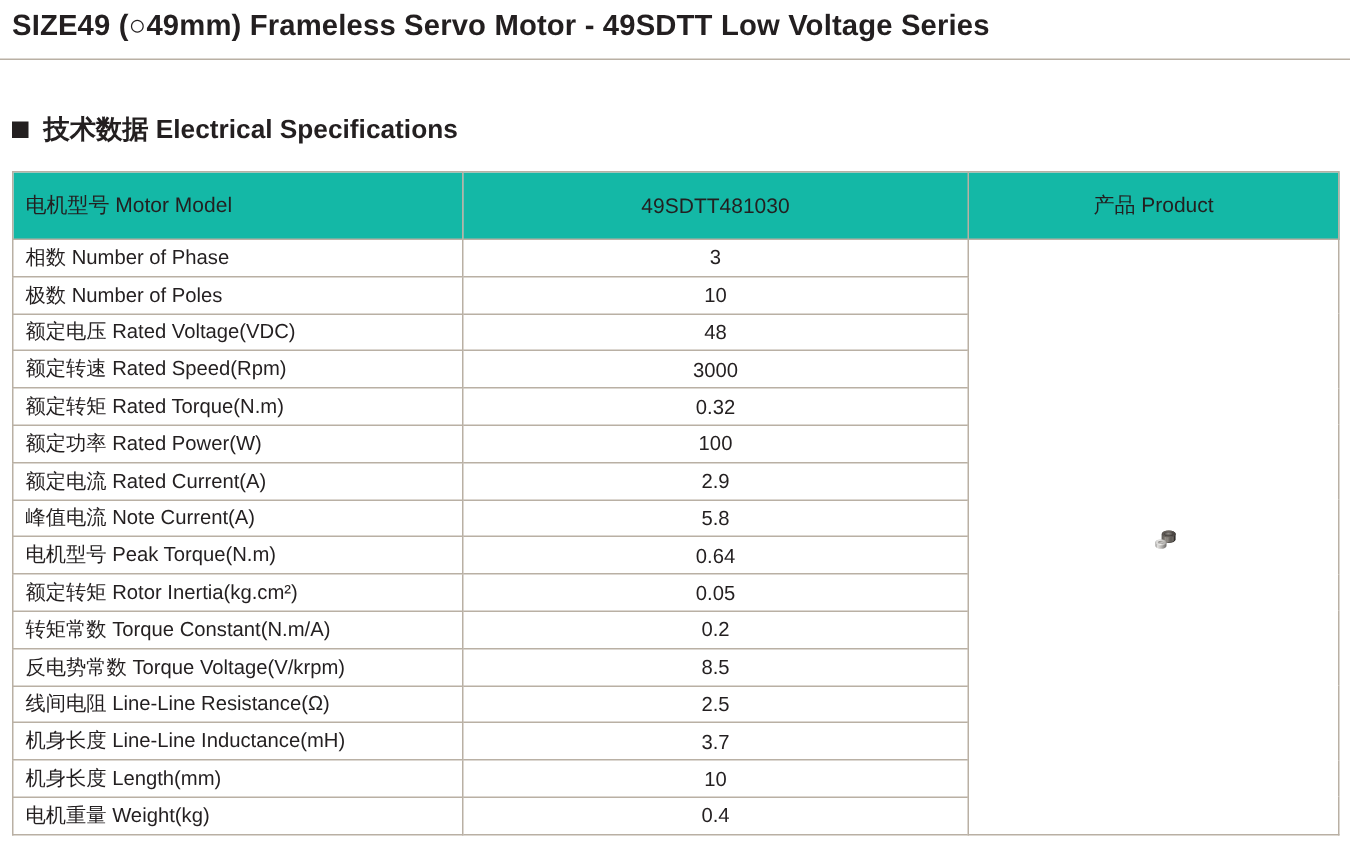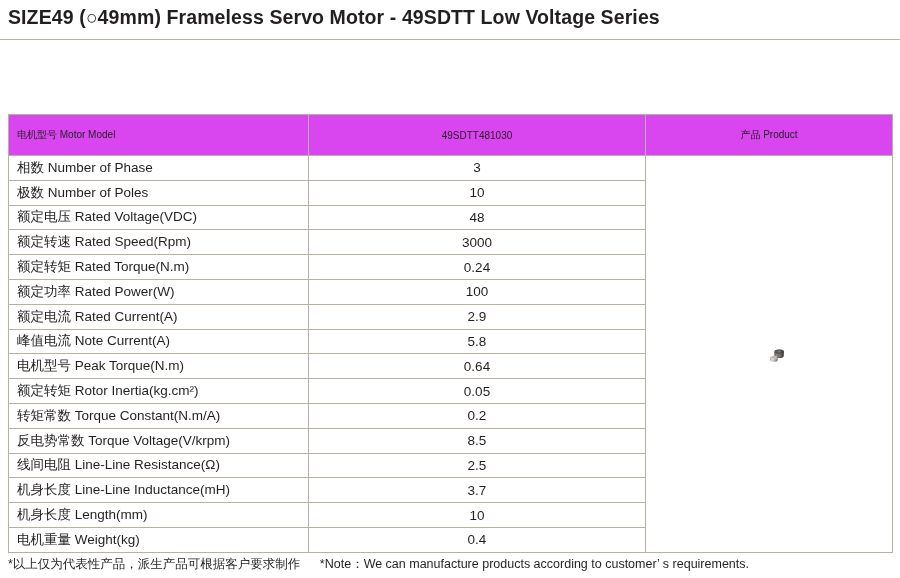--- a/index.html
+++ b/index.html
@@ -89,23 +89,23 @@
   }
   .spec-table td.val {
     text-align: center;
     padding: 0;
   }
   .col-label { width: 300px; }
   .col-value { width: 337px; }
   .col-prod  { width: 247px; }
 
   .hdr td {
-    background: #d946ef;
+    background: #14b8a6;
     height: 31px;
-    font-size: 10px;
+    font-size: 14px;
   }
   .hdr td.val,
   .hdr td.prod {
     text-align: center;
     padding: 13px;
   }
   .prod-cell {
     background: #ffffff;
     position: relative;
     padding: 0;
@@ -132,20 +132,24 @@
 </head>
 <body>
 
 <div class="page">
 
   <div class="title-bar">
     <div class="title-text">SIZE49 (○49mm) Frameless Servo Motor - 49SDTT Low Voltage Series</div>
     <div class="title-rule"></div>
   </div>
 
+  <div class="section-head">
+    <span class="section-marker"></span>
+    <span class="section-title">技术数据 Electrical Specifications</span>
+  </div>
 
   <table class="spec-table">
     <colgroup>
       <col class="col-label">
       <col class="col-value">
       <col class="col-prod">
     </colgroup>
     <tbody>
       <tr class="hdr">
         <td>电机型号 Motor Model</td>
@@ -231,21 +235,21 @@
       <tr>
         <td>额定电压 Rated Voltage(VDC)</td>
         <td class="val">48</td>
       </tr>
       <tr>
         <td>额定转速 Rated Speed(Rpm)</td>
         <td class="val">3000</td>
       </tr>
       <tr>
         <td>额定转矩 Rated Torque(N.m)</td>
-        <td class="val">0.24</td>
+        <td class="val">0.32</td>
       </tr>
       <tr>
         <td>额定功率 Rated Power(W)</td>
         <td class="val">100</td>
       </tr>
       <tr>
         <td>额定电流 Rated Current(A)</td>
         <td class="val">2.9</td>
       </tr>
       <tr>
@@ -280,18 +284,14 @@
         <td>机身长度 Length(mm)</td>
         <td class="val">10</td>
       </tr>
       <tr>
         <td>电机重量 Weight(kg)</td>
         <td class="val">0.4</td>
       </tr>
     </tbody>
   </table>
 
-  <div class="footnote">
-    <span>*以上仅为代表性产品，派生产品可根据客户要求制作</span>
-    <span class="note2">*Note：We can manufacture products according to customer’ s requirements.</span>
-  </div>
 
 </div>
 
 </body></html>

